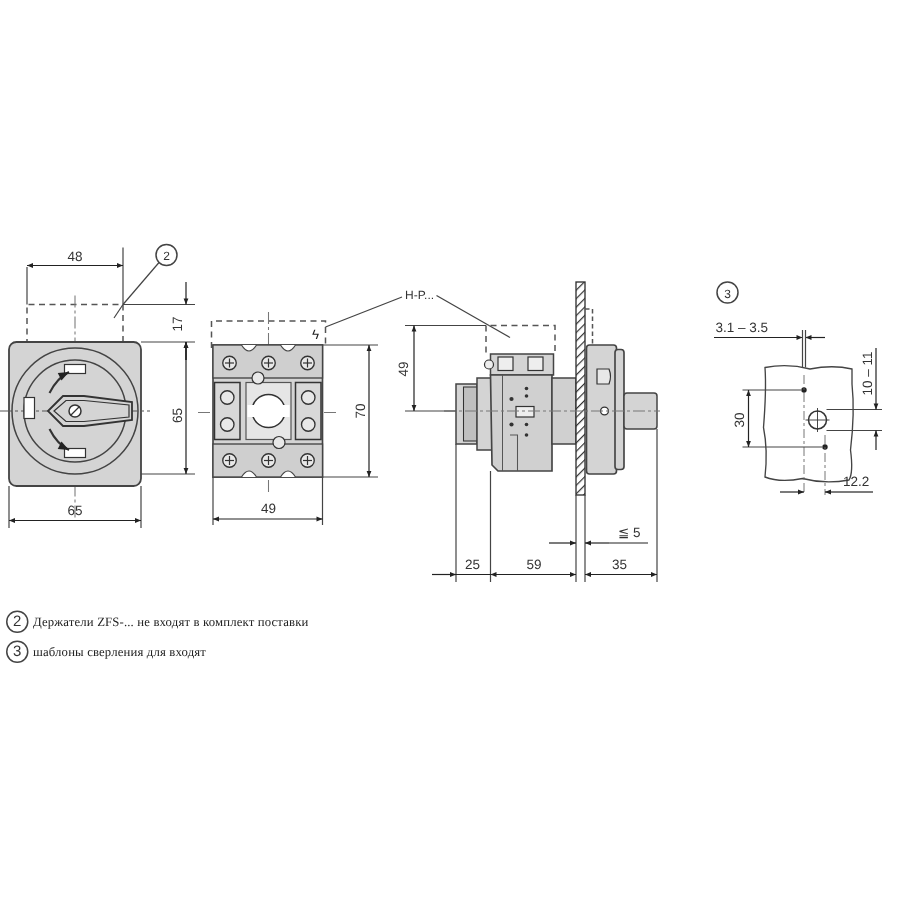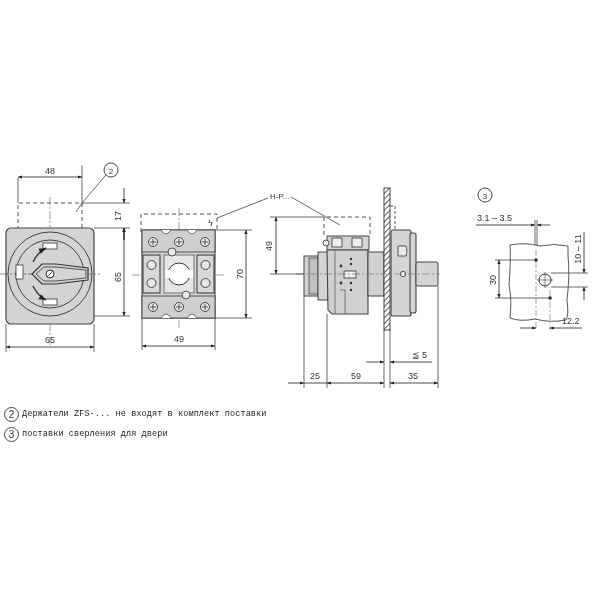--- a/index.html
+++ b/index.html
@@ -6,21 +6,21 @@
     body { width: 600px; height: 600px; position: relative; overflow: hidden;
            font-family: "Liberation Sans", sans-serif; }
     #drawing { position: absolute; left: 0; top: 0; }
     .dim-text { font-family: "Liberation Sans", sans-serif; font-size: 9px; fill: #333; }
     .callout-text { font-family: "Liberation Sans", sans-serif; font-size: 8px; fill: #333; }
     .legend { position: absolute; left: 4px; top: 404px; }
     .legend-row { display: flex; align-items: center; height: 20px; }
     .legend-num { width: 13px; height: 13px; border: 1.4px solid #444; border-radius: 50%;
                   font-size: 10px; line-height: 13px; text-align: center; color: #333;
                   font-family: "Liberation Sans", sans-serif; margin-right: 3px; }
-    .legend-text { font-family: Liberation Mono, monospace; font-size: 8.5px; color: #222;
+    .legend-text { font-family: Liberation Serif, serif; font-size: 8.5px; color: #222;
                    letter-spacing: 0.1px; }
   </style>
 </head>
 <body>
 
 <svg id="drawing" width="600" height="600" viewBox="0 0 600 600" xmlns="http://www.w3.org/2000/svg">
   <defs>
     <marker id="arr" viewBox="0 0 10 10" refX="10" refY="5" markerWidth="7" markerHeight="5" orient="auto-start-reverse">
       <path d="M0,1 L10,5 L0,9 z" fill="#222"></path>
     </marker>
@@ -255,15 +255,15 @@
   </g>
 </svg>
 
 <div class="legend">
   <div class="legend-row">
     <span class="legend-num">2</span>
     <span class="legend-text">Держатели ZFS-... не входят в комплект поставки</span>
   </div>
   <div class="legend-row">
     <span class="legend-num">3</span>
-    <span class="legend-text">поставки сверления для двери</span>
+    <span class="legend-text">шаблоны сверления для входят</span>
   </div>
 </div>
 
 </body></html>

